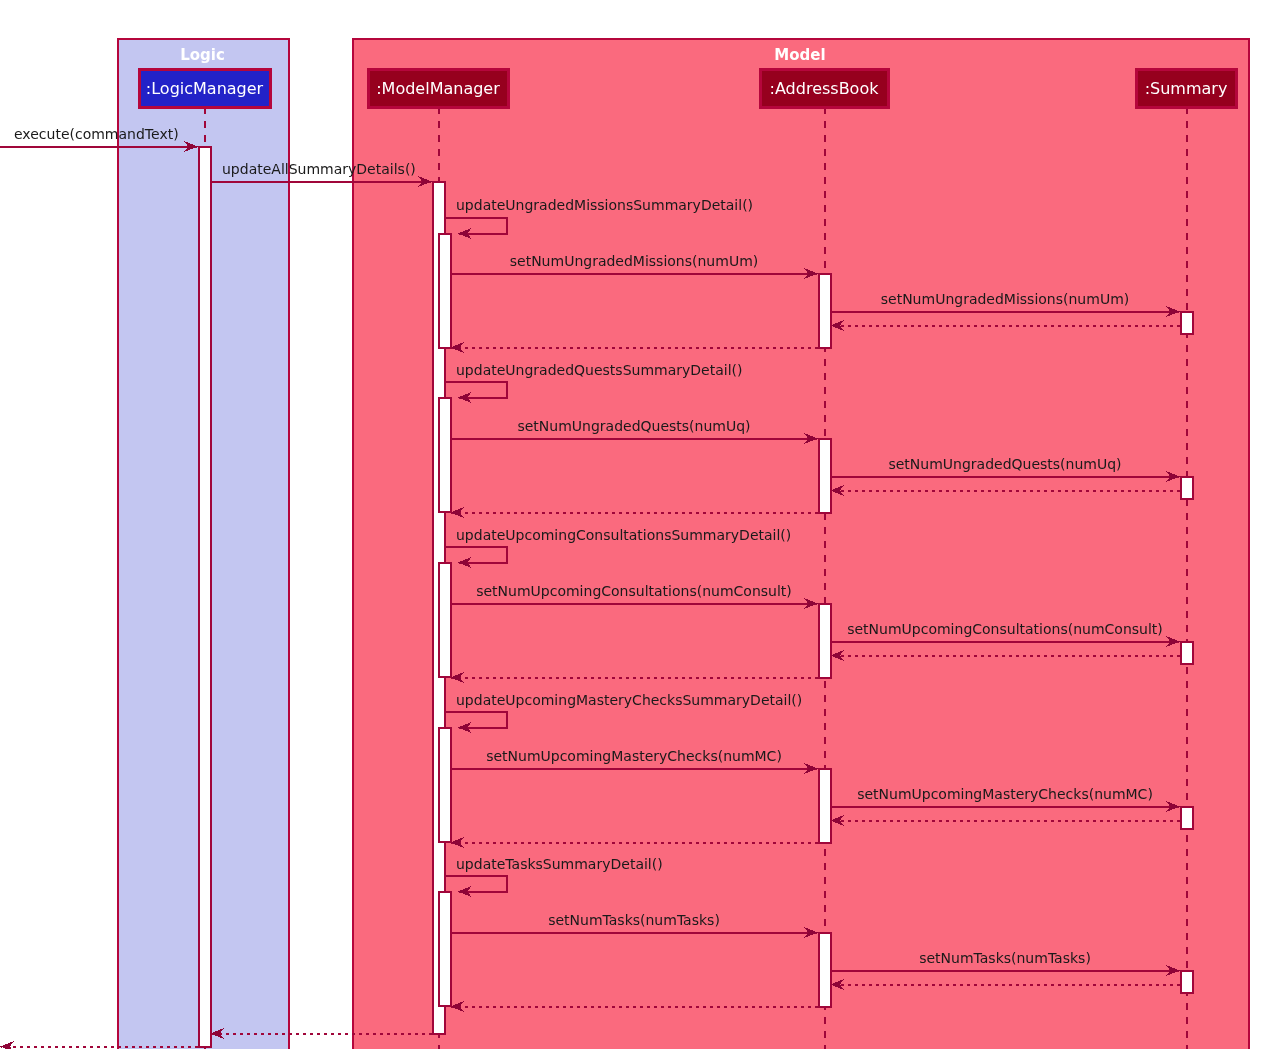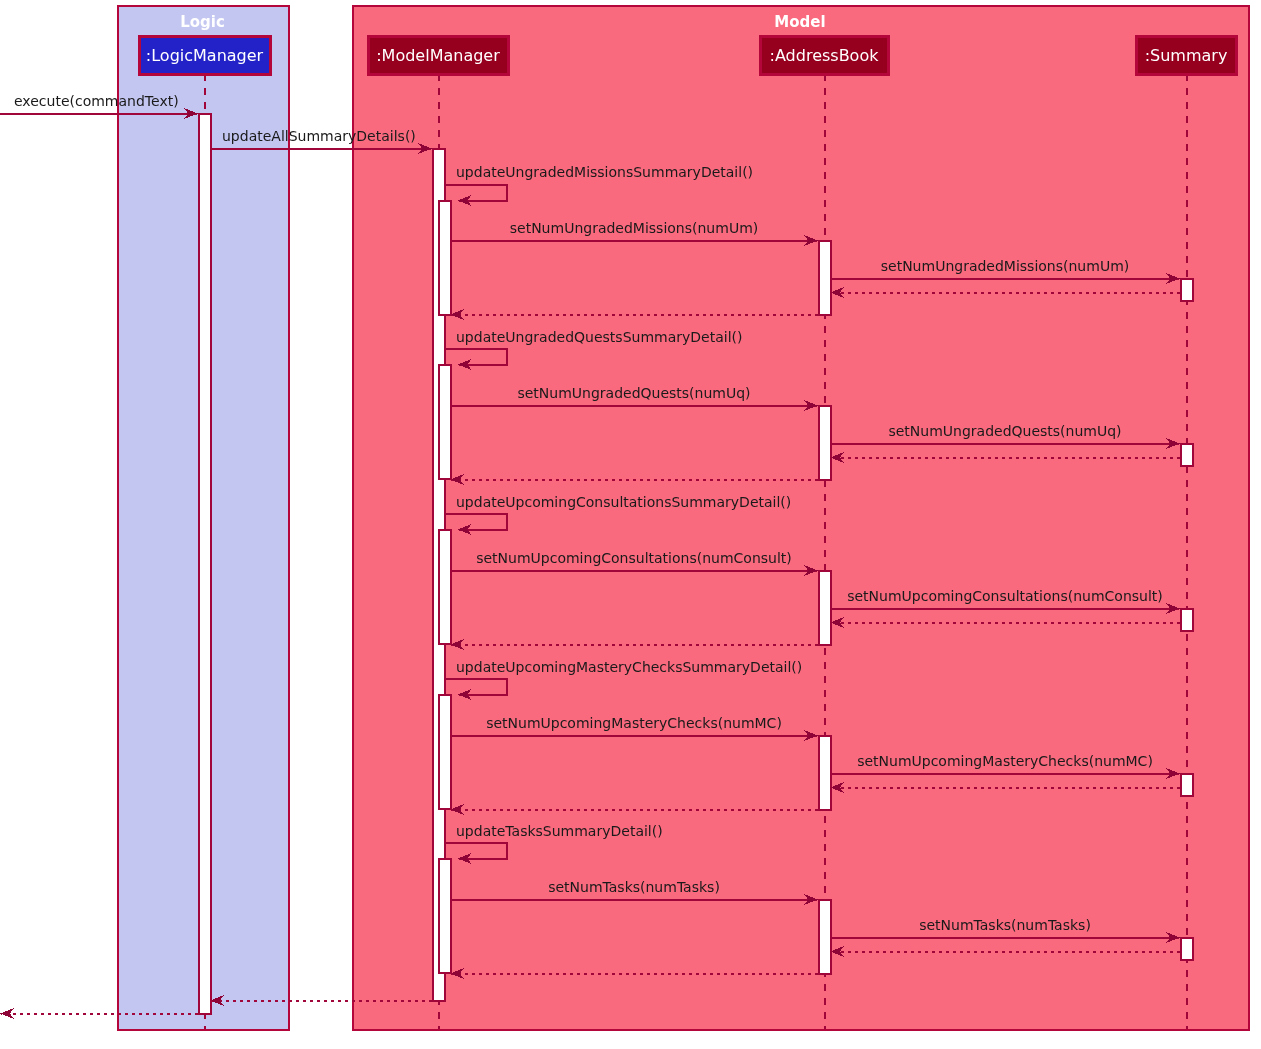--- a/index.html
+++ b/index.html
@@ -11,20 +11,21 @@
   body {
     width: 1261px;
     height: 1049px;
     font-family: "DejaVu Sans", sans-serif;
     overflow: hidden;
   }
   #diagram-root {
     position: relative;
     width: 1261px;
     height: 833px;
+    margin-top: 33px;
   }
   svg#seq-svg {
     display: block;
     width: 1261px;
     height: 1049px;
     shape-rendering: crispEdges;
   }
   svg#seq-svg text {
     shape-rendering: auto;
   }

